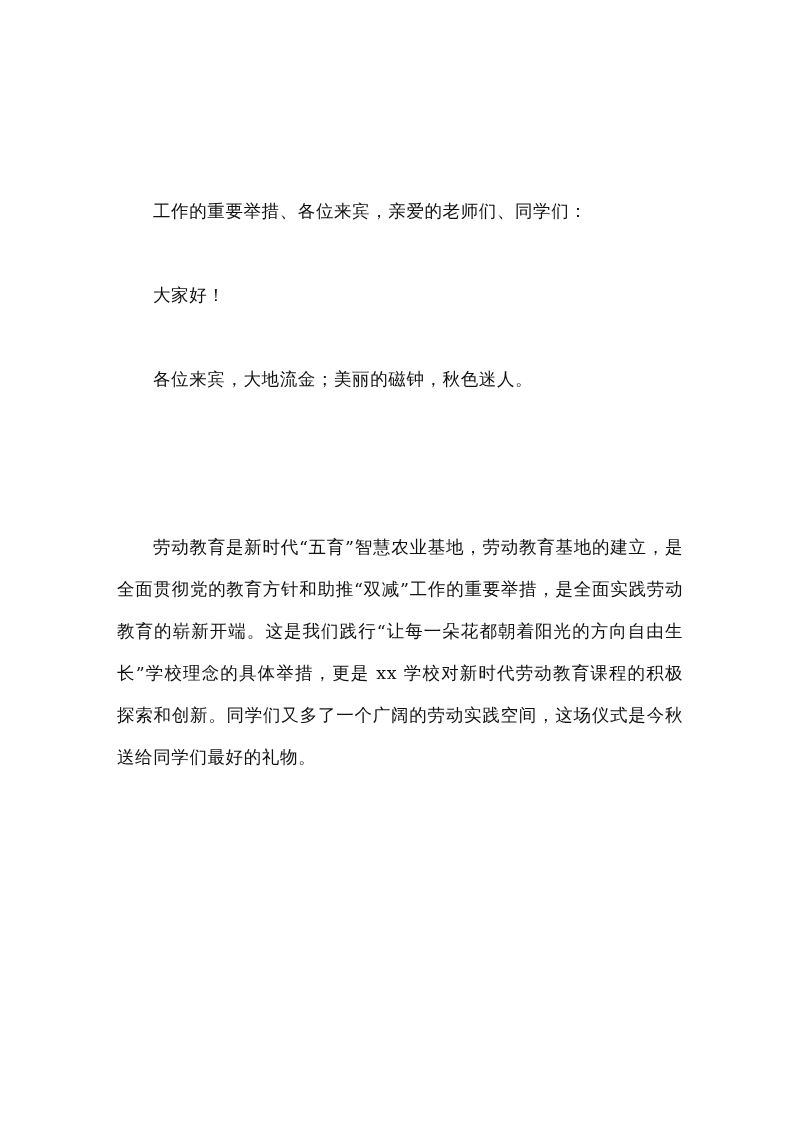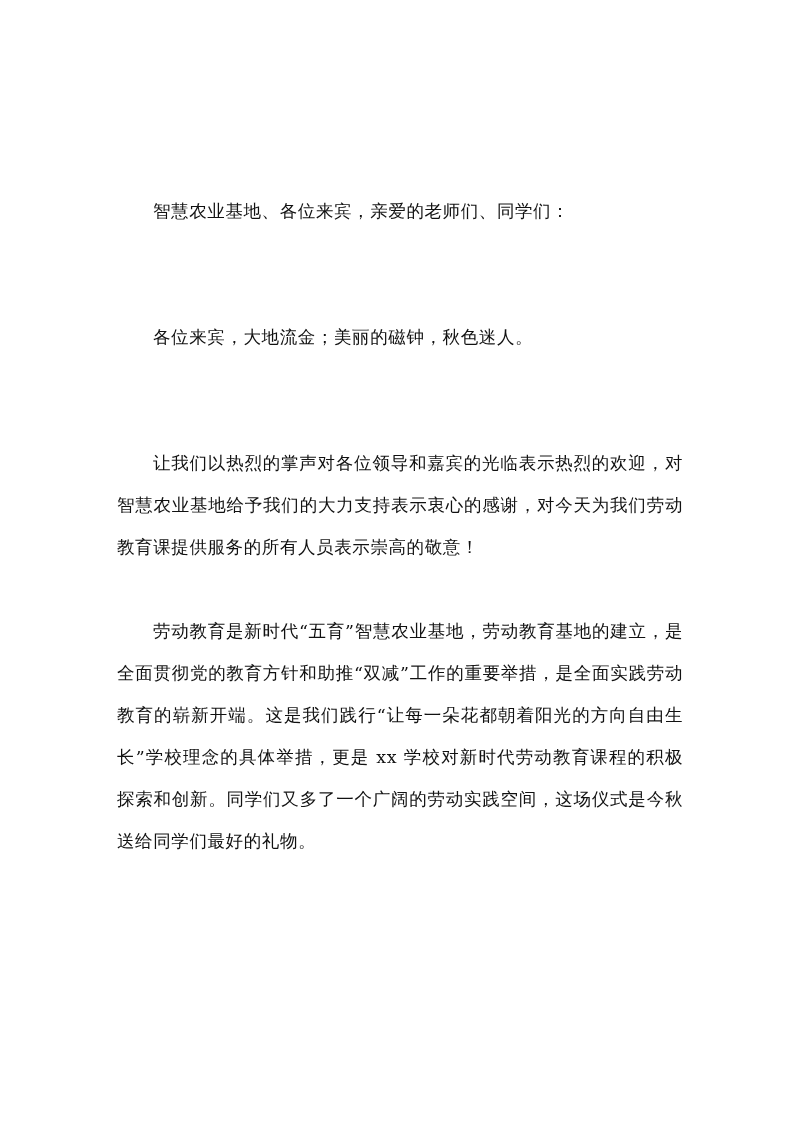--- a/index.html
+++ b/index.html
@@ -7,22 +7,22 @@
          font-family: "DejaVu Serif", "Liberation Serif", serif; color: #111111; }
   .page { position: absolute; left: 117px; top: 190px; width: 566px; }
   p { margin: 0; font-size: 17.5px; line-height: 42px; text-indent: 36px;
       letter-spacing: 0.6px; text-align: justify; }
   .gap { height: 42px; }
 </style>
 </head>
 <body>
 
 <div class="page">
-  <p>智慧农业基地、各位来宾，亲爱的老师们、同学们：</p>
+  <p>工作的重要举措、各位来宾，亲爱的老师们、同学们：</p>
   <div class="gap"></div>
+  <p>大家好！</p>
   <div class="gap"></div>
   <p>各位来宾，大地流金；美丽的磁钟，秋色迷人。</p>
   <div class="gap"></div>
   <div class="gap"></div>
-  <p>让我们以热烈的掌声对各位领导和嘉宾的光临表示热烈的欢迎，对智慧农业基地给予我们的大力支持表示衷心的感谢，对今天为我们劳动教育课提供服务的所有人员表示崇高的敬意！</p>
   <div class="gap"></div>
   <p>劳动教育是新时代“五育”智慧农业基地，劳动教育基地的建立，是全面贯彻党的教育方针和助推“双减”工作的重要举措，是全面实践劳动教育的崭新开端。这是我们践行“让每一朵花都朝着阳光的方向自由生长”学校理念的具体举措，更是 xx 学校对新时代劳动教育课程的积极探索和创新。同学们又多了一个广阔的劳动实践空间，这场仪式是今秋送给同学们最好的礼物。</p>
 </div>
 
 </body></html>

